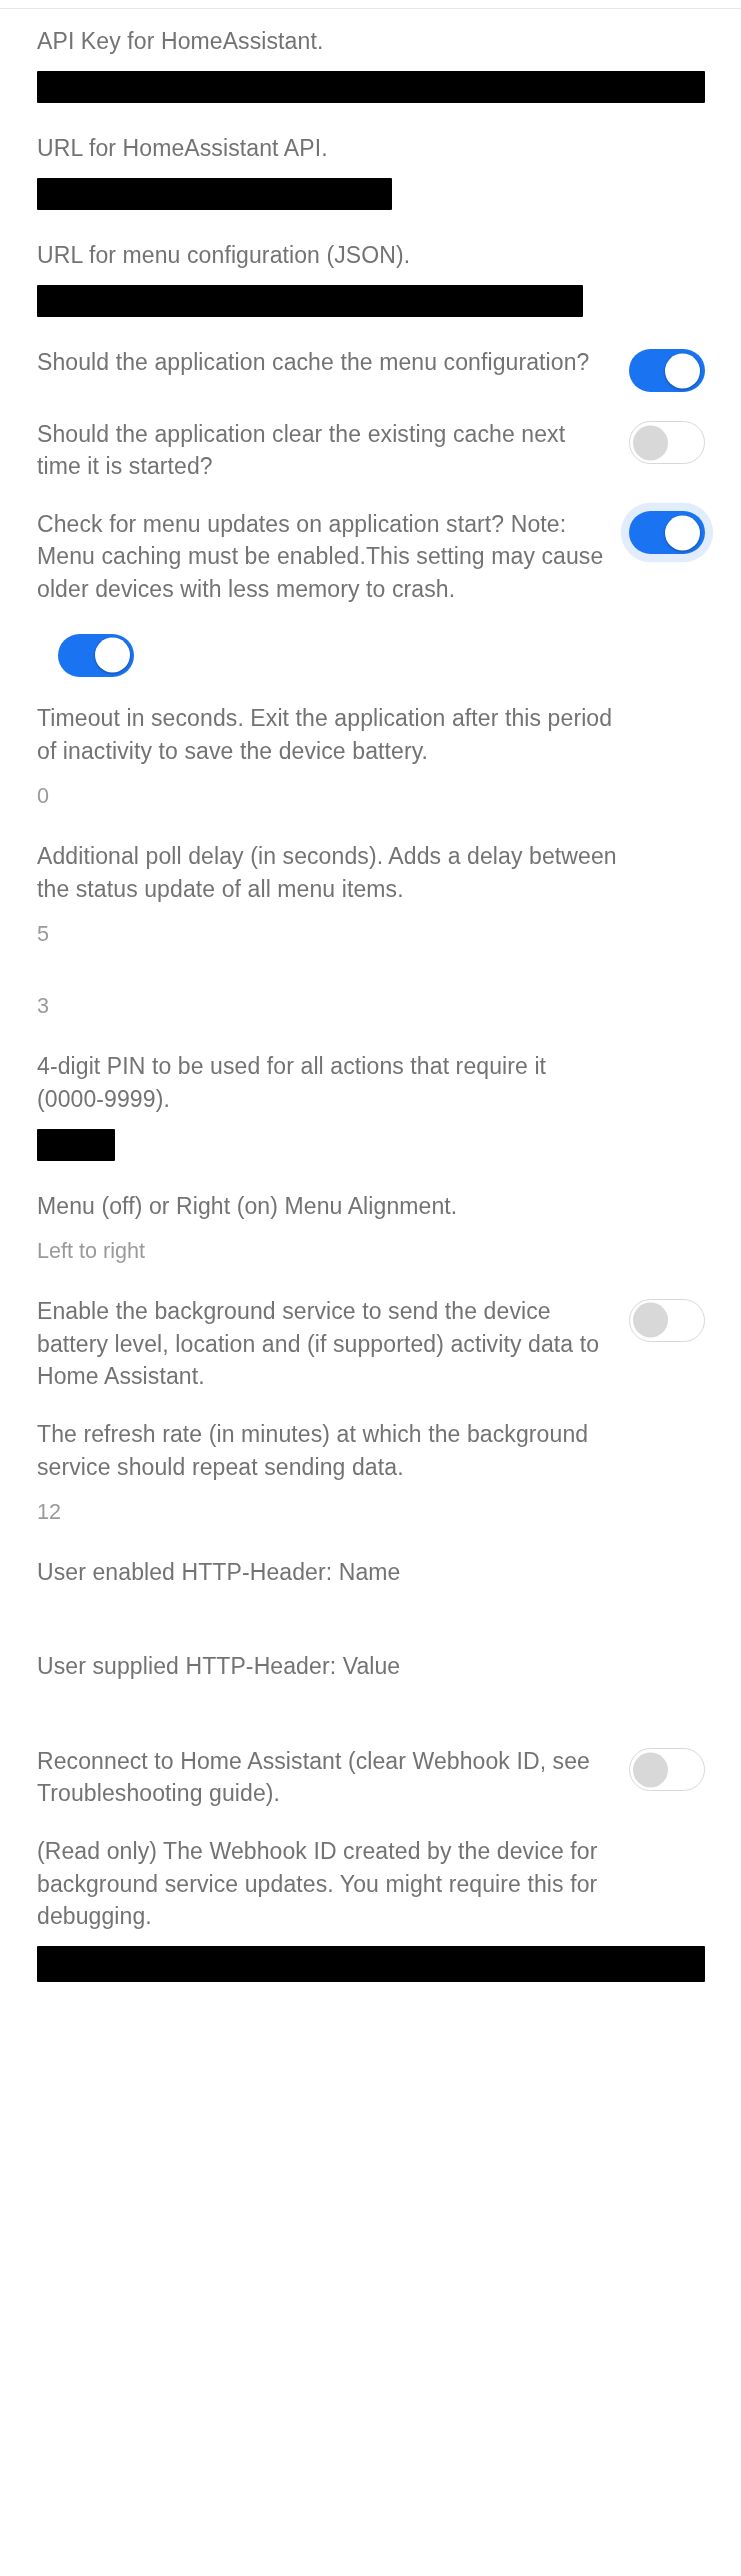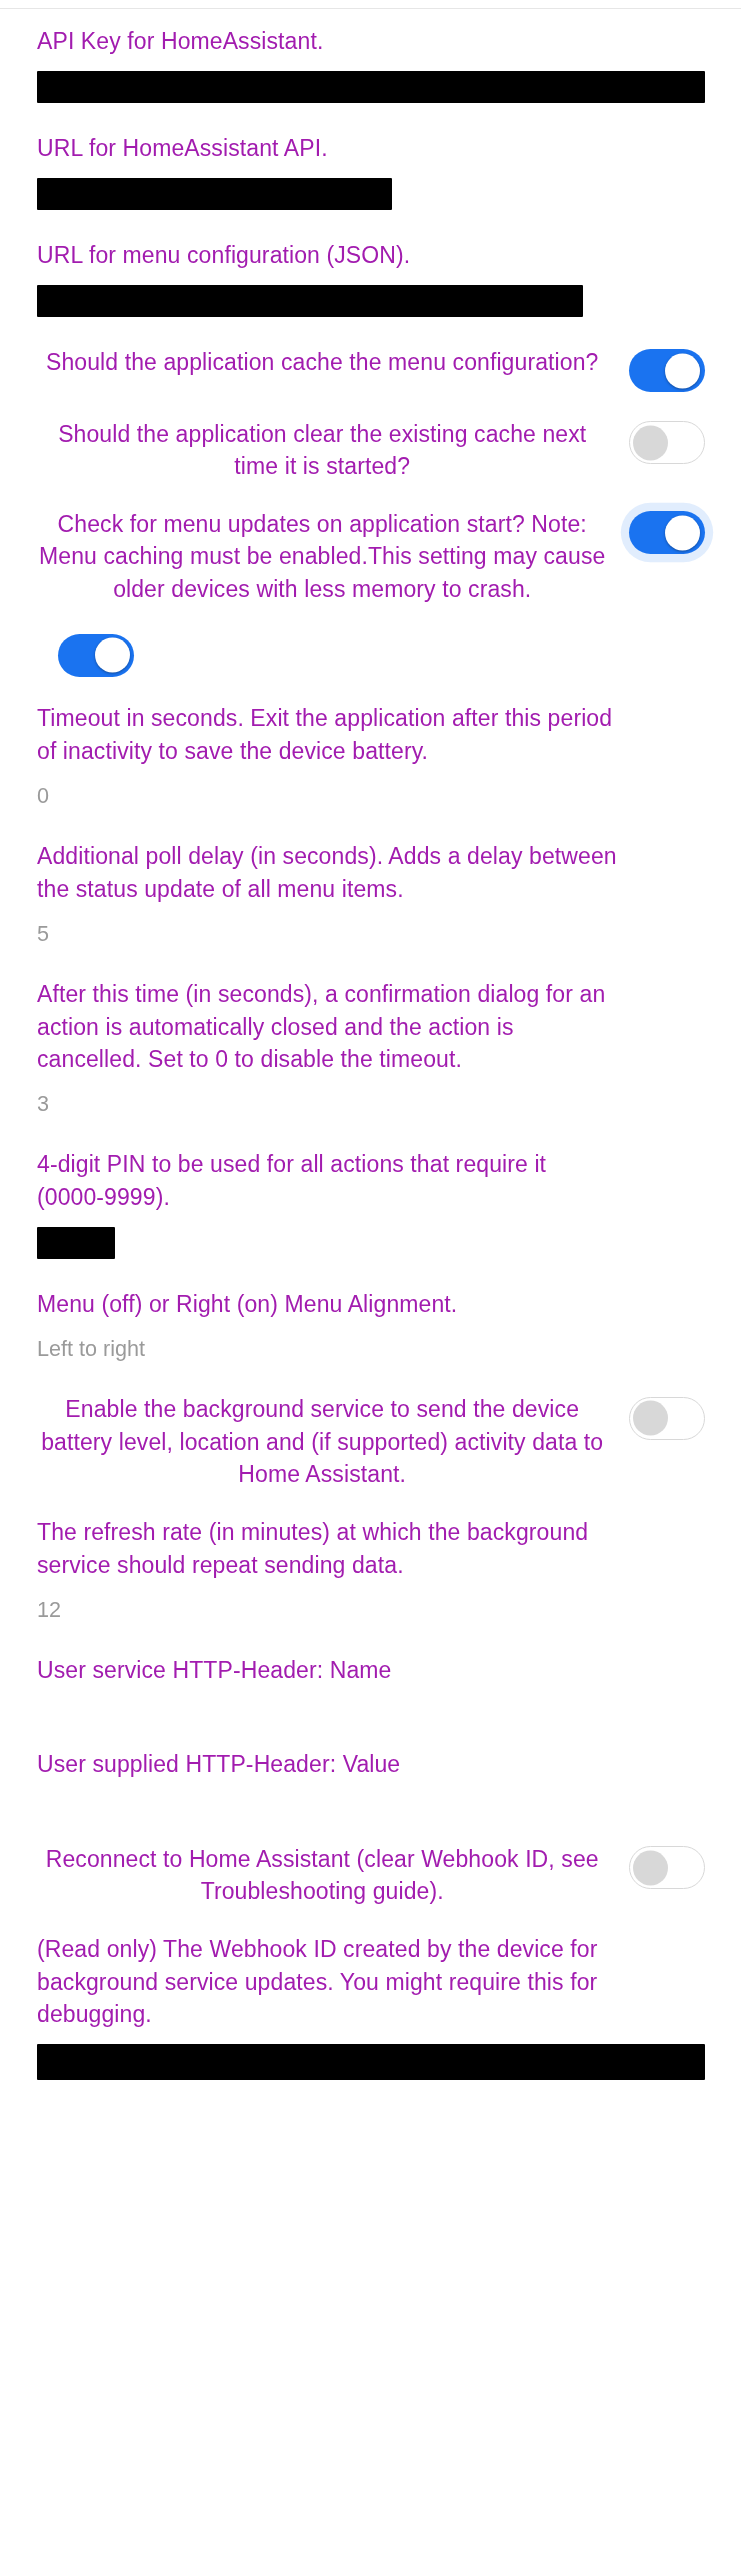--- a/index.html
+++ b/index.html
@@ -30,29 +30,29 @@
   .settings-list {
     padding: 0 0 20.6px 0;
   }
   .row {
     display: flex;
     align-items: flex-start;
     justify-content: space-between;
     padding: 15.5px 37px 13.4px 37px;
     position: relative;
   }
-  .row.tight { padding-bottom: 9.3px; text-align: center; }
+  .row.tight { padding-bottom: 9.3px; }
   .row-text {
     flex: 1 1 auto;
     max-width: 582px;
   }
   .label {
     font-size: 23px;
     line-height: 1.42;
-    color: #a21caf;
+    color: #737373;
     font-weight: 400;
     letter-spacing: 0.1px;
   }
   .value {
     font-size: 21.6px;
     line-height: 1.4;
     color: #9a9a9a;
     margin-top: 13.4px;
     font-weight: 400;
   }
@@ -174,21 +174,20 @@
         </div>
       </div>
       <div class="row">
         <div class="row-text">
           <div class="label">Additional poll delay (in seconds). Adds a delay between the status update of all menu items.</div>
           <div class="value">5</div>
         </div>
       </div>
       <div class="row">
         <div class="row-text">
-          <div class="label">After this time (in seconds), a confirmation dialog for an action is automatically closed and the action is cancelled. Set to 0 to disable the timeout.</div>
           <div class="value">3</div>
         </div>
       </div>
       <div class="row">
         <div class="row-text">
           <div class="label">4-digit PIN to be used for all actions that require it (0000-9999).</div>
           <div class="redacted w-tiny"></div>
         </div>
       </div>
       <div class="row">
@@ -208,21 +207,21 @@
         </div>
       </div>
       <div class="row">
         <div class="row-text">
           <div class="label">The refresh rate (in minutes) at which the background service should repeat sending data.</div>
           <div class="value">12</div>
         </div>
       </div>
       <div class="row">
         <div class="row-text">
-          <div class="label">User service HTTP-Header: Name</div>
+          <div class="label">User enabled HTTP-Header: Name</div>
           <div class="spacer-empty"></div>
         </div>
       </div>
       <div class="row">
         <div class="row-text">
           <div class="label">User supplied HTTP-Header: Value</div>
           <div class="spacer-empty"></div>
         </div>
       </div>
       <div class="row tight">

